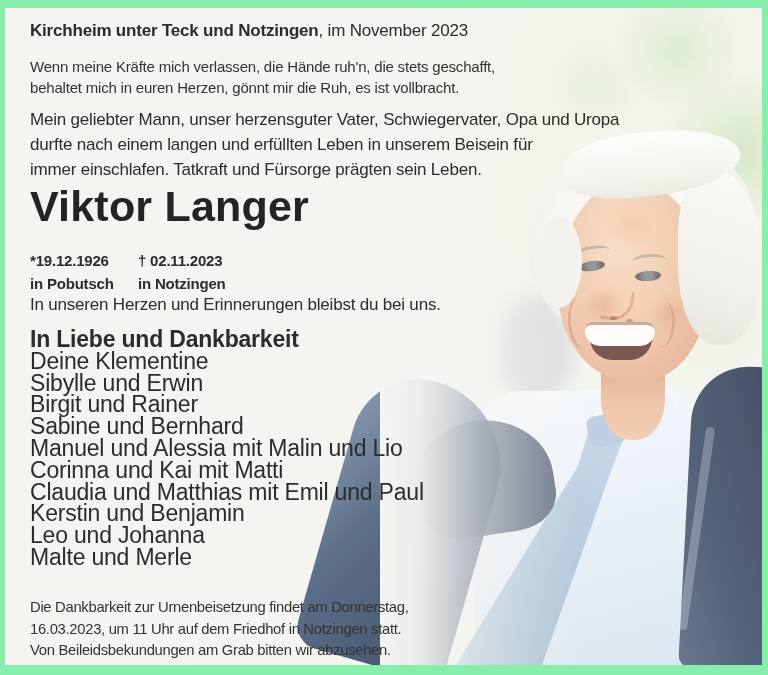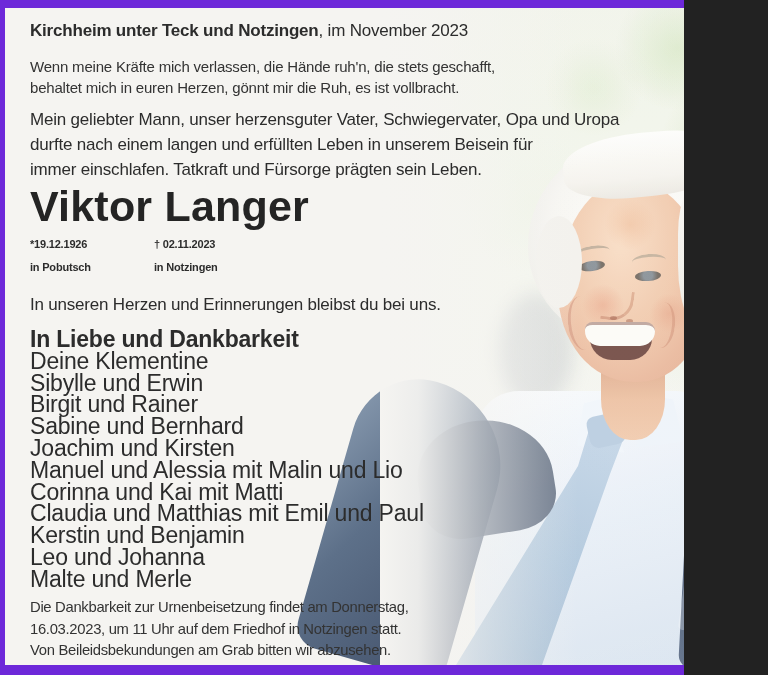--- a/index.html
+++ b/index.html
@@ -1,17 +1,17 @@
 <!DOCTYPE html>
 <html lang="de"><head>
 <meta charset="utf-8">
 <title>Traueranzeige</title>
 <style>
   html,body{margin:0;padding:0;background:#222;}
-  .page{position:relative;width:684px;height:675px;background:#6d28d9;overflow:hidden;
+  .page{position:relative;width:768px;height:675px;background:#86efac;overflow:hidden;
         font-family:"Liberation Sans", sans-serif;}
   .paper{position:absolute;left:5px;top:8px;width:757px;height:657px;background:#f5f4f1;overflow:hidden;}
 
   
   .photo{position:absolute;top:0;right:0;width:382px;height:657px;z-index:1;}
   .photo *{position:absolute;}
   .photo-bg{inset:0;background:
     radial-gradient(circle 90px  at 78% 6%,  rgba(210,229,189,.85), rgba(210,229,189,0) 70%),
     radial-gradient(circle 120px at 95% 22%, rgba(202,224,180,.75), rgba(202,224,180,0) 70%),
     radial-gradient(circle 70px  at 56% 12%, rgba(221,235,204,.6),  rgba(221,235,204,0) 70%),
@@ -90,21 +90,21 @@
     linear-gradient(0deg,rgba(255,255,255,.10),rgba(255,255,255,.10));}
 
   
   .content{position:absolute;inset:0;z-index:5;color:#2c2c2c;letter-spacing:-0.2px;}
   .content > div, .content > h1, .content > p{position:absolute;left:25px;margin:0;}
   .dateline{top:13px;font-size:17px;}
   .dateline .b{font-weight:700;}
   .poem{top:48px;font-size:15px;line-height:21px;color:#333;}
   .intro{top:99px;font-size:17px;line-height:25px;}
   .name{top:174px;font-size:43px;font-weight:700;color:#242424;letter-spacing:0.2px;}
-  .dates{top:225px;font-size:11px;line-height:23px;font-weight:700;display:flex;gap:16px;}
+  .dates{top:241px;font-size:15px;line-height:23px;font-weight:700;display:flex;gap:0;}
   .dates .col1{width:108px;}
   .remembrance{top:287px;font-size:17px;text-align:right;}
   .mourners{top:321px;font-size:23px;line-height:21.8px;}
   .mourners .head{font-weight:700;}
   .funeral{top:589px;font-size:14.8px;line-height:21.7px;color:#333;letter-spacing:-0.3px;}
 </style>
 </head>
 <body>
 
 <div class="page">
@@ -173,21 +173,20 @@
 
       <div class="remembrance">In unseren Herzen und Erinnerungen bleibst du bei uns.</div>
 
       <div class="mourners">
         <div class="head">In Liebe und Dankbarkeit</div>
         <div>
             <div>Deine Klementine</div>
             <div>Sibylle und Erwin</div>
             <div>Birgit und Rainer</div>
             <div>Sabine und Bernhard</div>
-            <div>Joachim und Kirsten</div>
             <div>Manuel und Alessia mit Malin und Lio</div>
             <div>Corinna und Kai mit Matti</div>
             <div>Claudia und Matthias mit Emil und Paul</div>
             <div>Kerstin und Benjamin</div>
             <div>Leo und Johanna</div>
             <div>Malte und Merle</div>
           </div>
       </div>
 
       <div class="funeral">

